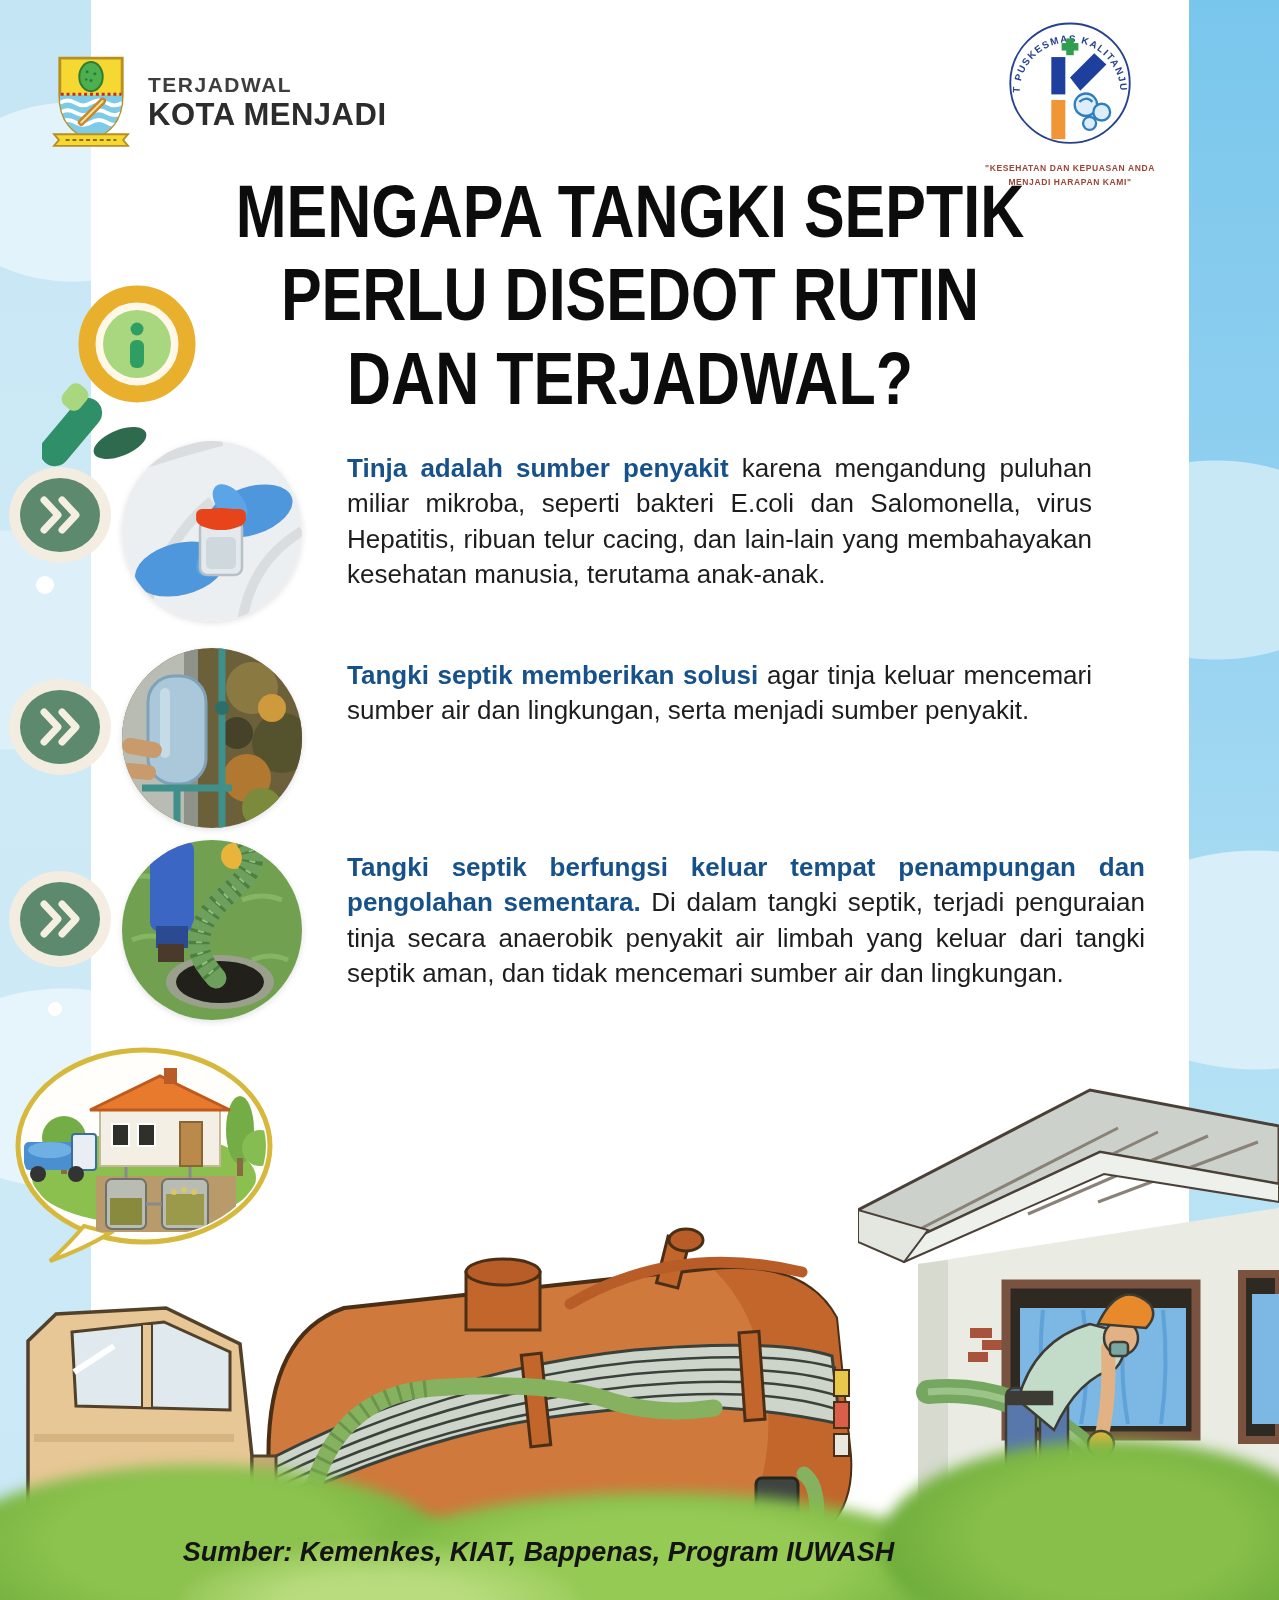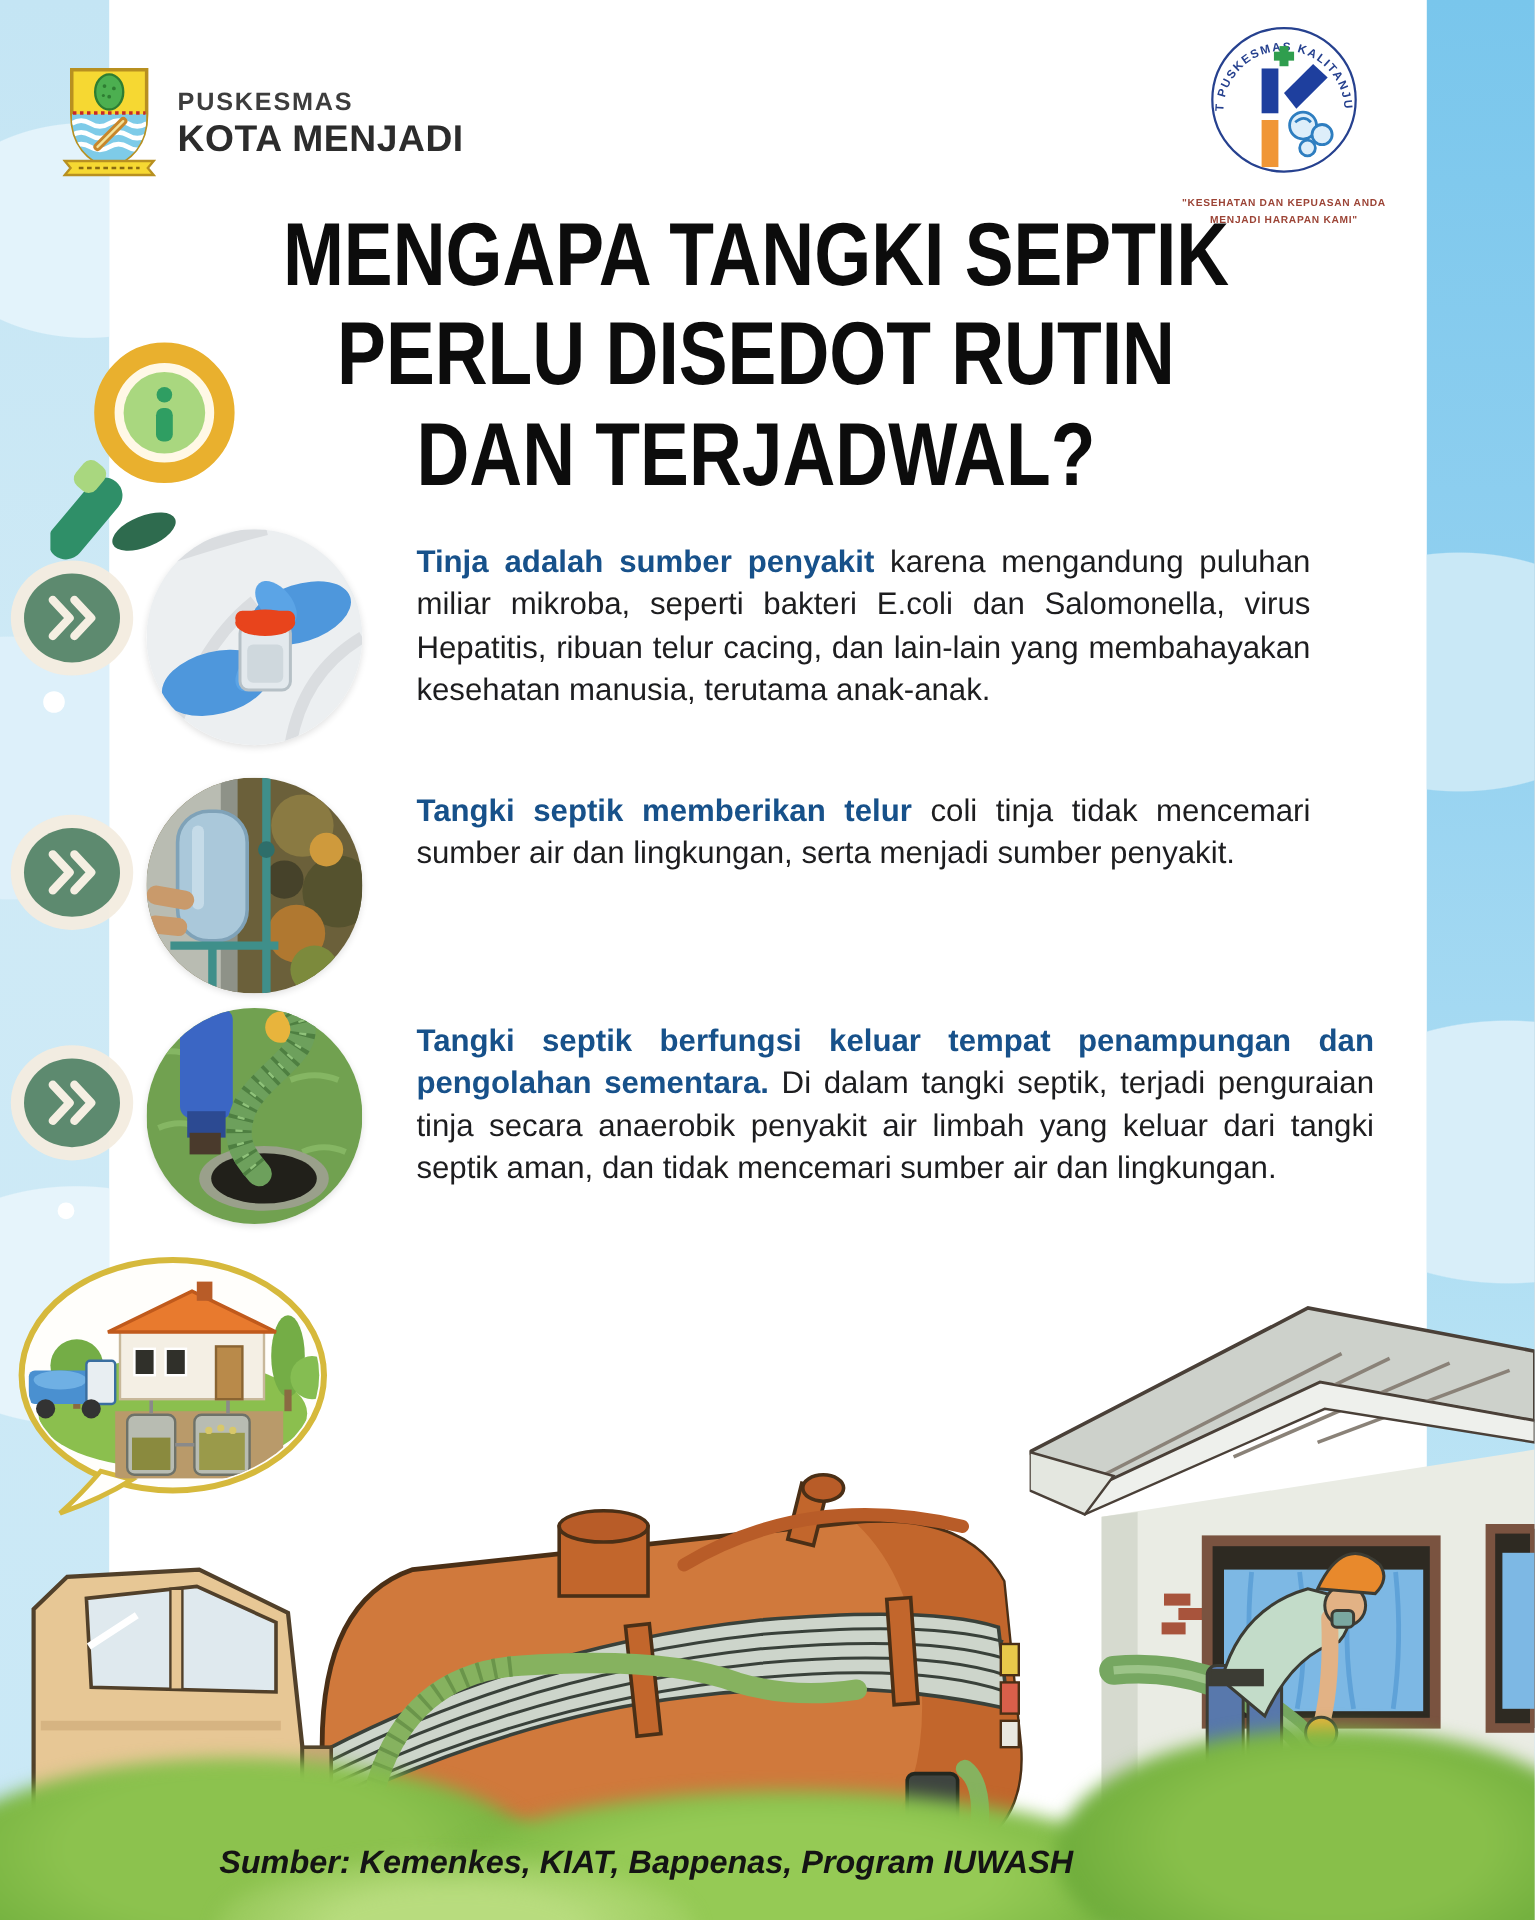--- a/index.html
+++ b/index.html
@@ -118,21 +118,21 @@
         <circle cx="36" cy="18" r="1.6" fill="#2e7d32"></circle>
           <circle cx="44" cy="20" r="1.6" fill="#2e7d32"></circle>
         <circle cx="40" cy="27" r="1.6" fill="#2e7d32"></circle>
           <circle cx="35" cy="26" r="1.3" fill="#2e7d32"></circle>
         <line x1="9" y1="41" x2="71" y2="41" stroke="#c62828" stroke-width="3" stroke-dasharray="3 3"></line>
         <path d="M2 82 h76 l-5 6 5 6 h-76 l5 -6 z" fill="#f6d832" stroke="#b89020" stroke-width="2"></path>
         <line x1="14" y1="88" x2="66" y2="88" stroke="#8a6a10" stroke-width="2" stroke-dasharray="4 3"></line>
       </svg>
     </span>
     <span class="gov-text">
-      <div class="l1">PUSKESMAS</div>
+      <div class="l1">TERJADWAL</div>
       <div class="l2">KOTA MENJADI</div>
     </span>
   </div>
 
   <div class="header-right">
     <span>
       <svg width="150" height="140" viewBox="0 0 160 150">
         <circle cx="80" cy="72" r="64" fill="#ffffff" stroke="#26418f" stroke-width="2"></circle>
         <defs>
             <path id="arcPath" d="M 26,82 A 54,54 0 1 1 134,82" fill="none"></path>
@@ -236,22 +236,22 @@
         <rect x="62" y="0" width="14" height="180" fill="#8e9288"></rect>
         <rect x="26" y="28" width="58" height="108" rx="26" fill="#aac8da" stroke="#7fa2b8" stroke-width="3"></rect>
         <rect x="38" y="40" width="10" height="70" rx="5" fill="#c5dbe8"></rect>
         <path d="M100 0 V180 M20 140 H110 M55 140 V180" stroke="#3f8f8a" stroke-width="7" fill="none"></path>
         <circle cx="100" cy="60" r="7" fill="#2e6e6a"></circle>
         <rect x="0" y="92" width="40" height="16" rx="8" fill="#c99a6b" transform="rotate(10 20 100)"></rect>
         <rect x="0" y="116" width="34" height="15" rx="7" fill="#c99a6b" transform="rotate(6 17 123)"></rect>
       </svg>
     </div>
     <p class="para">
-      <span class="lead">Tangki septik memberikan telur</span>
-      <span>coli tinja tidak mencemari sumber air dan lingkungan, serta menjadi sumber penyakit.</span>
+      <span class="lead">Tangki septik memberikan solusi</span>
+      <span>agar tinja keluar mencemari sumber air dan lingkungan, serta menjadi sumber penyakit.</span>
     </p>
   </div>
 
   <div class="row row-3">
     <div class="photo">
       <svg width="180" height="180" viewBox="0 0 180 180">
         <rect width="180" height="180" fill="#71a150"></rect>
         <path d="M0 40 q20 -8 40 0 M120 60 q20 -8 40 0 M10 100 q18 -8 36 0 M130 120 q18 -8 36 0" stroke="#85b663" stroke-width="5" fill="none"></path>
         <rect x="28" y="0" width="44" height="92" rx="10" fill="#3b66c4"></rect>
         <rect x="34" y="86" width="32" height="22" fill="#2c4a92"></rect>

